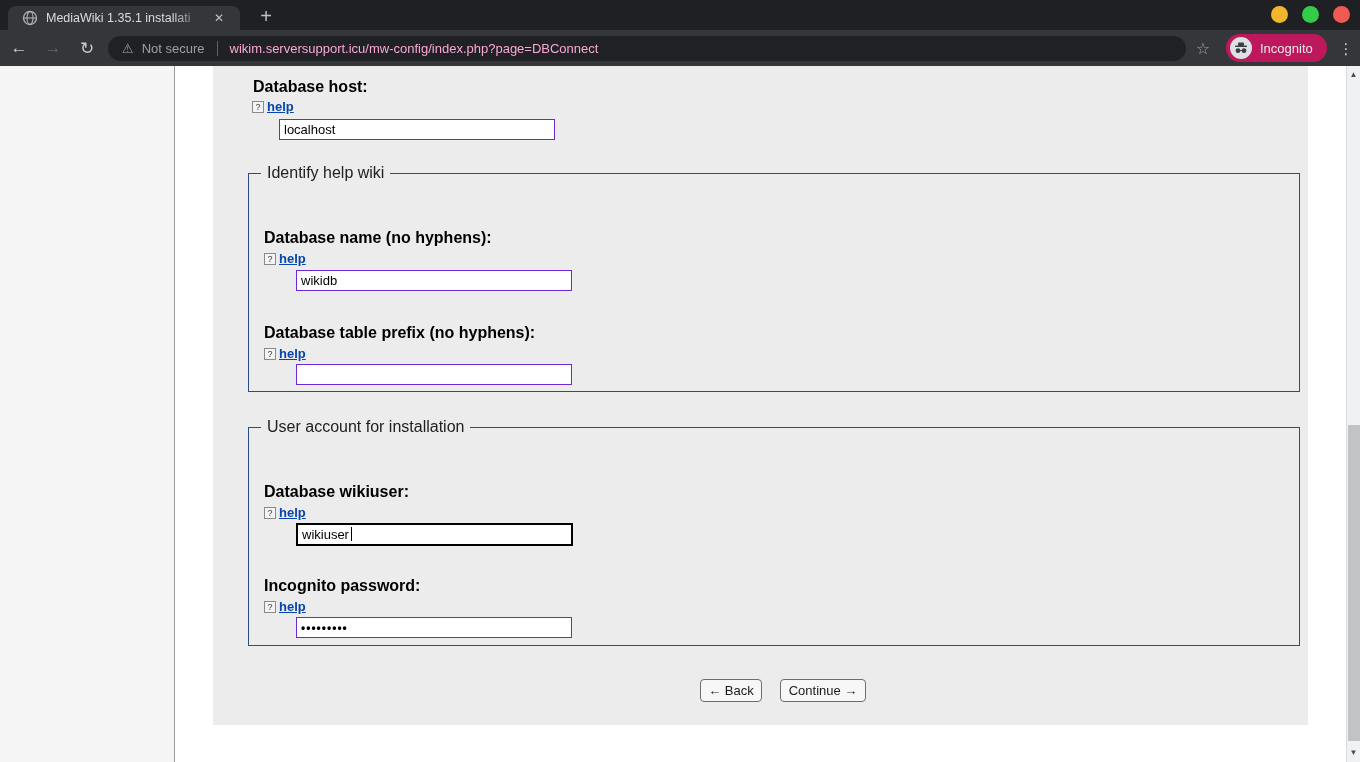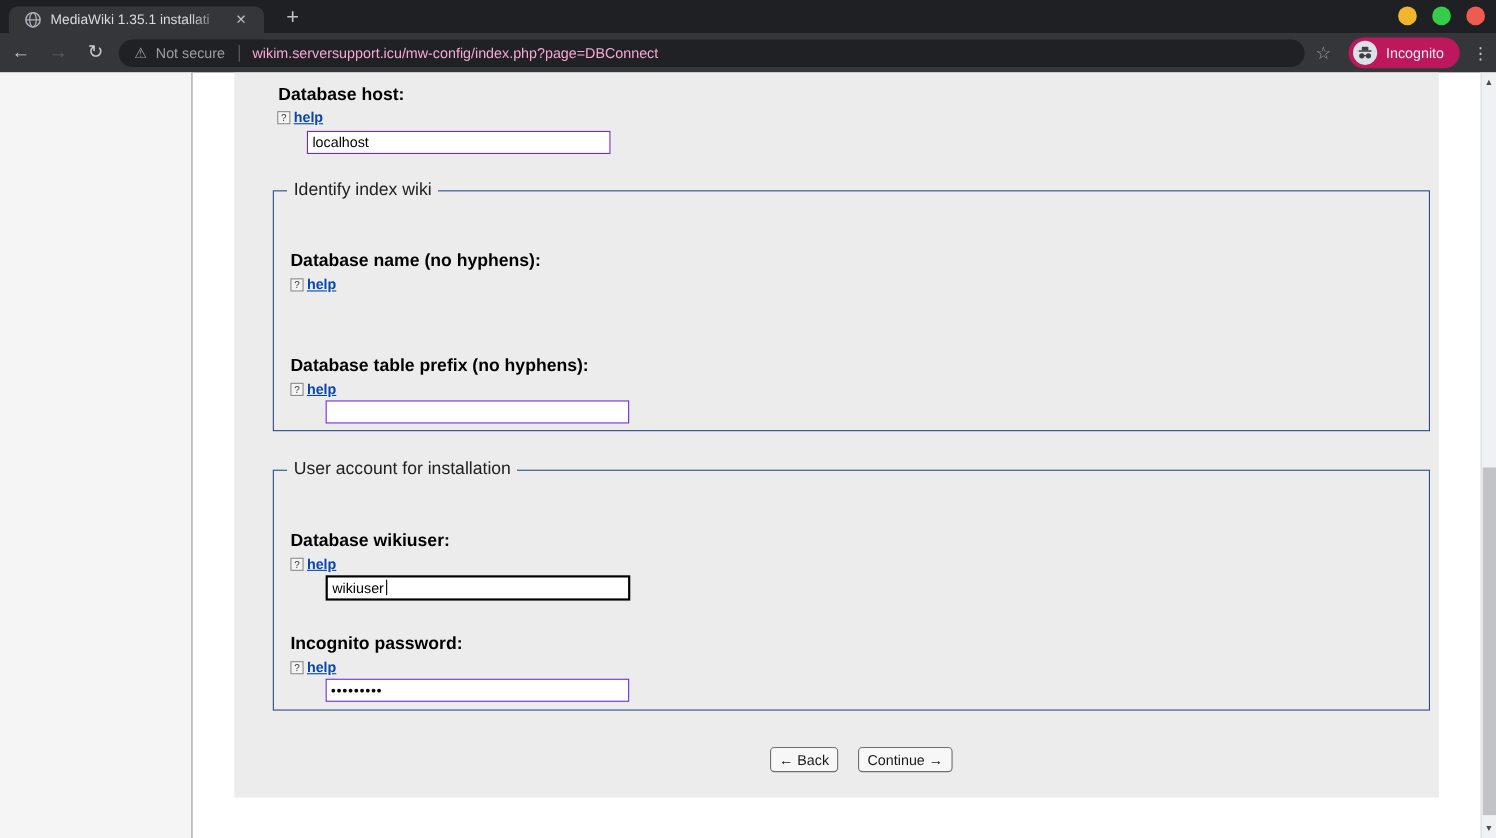--- a/index.html
+++ b/index.html
@@ -130,27 +130,28 @@
   <div class="panel">
 
     <div class="f-label" style="left:40px; top:12px;">Database host:</div>
     <div class="helprow" style="left:39px; top:33px;">
       <span class="help-ico">?</span>
       <a class="help-link" href="#">help</a>
     </div>
     <input class="tin" style="left: 66px; top: 53px; width: 276px;" value="localhost">
 
     <fieldset class="cfg" style="top:98px;">
-      <legend>Identify index wiki</legend>
+      <legend>Identify help wiki</legend>
 
       <div class="f-label" style="left:15px; top:47px;">Database name (no hyphens):</div>
       <div class="helprow" style="left:15px; top:69px;">
         <span class="help-ico">?</span>
         <a class="help-link" href="#">help</a>
       </div>
+      <input class="tin" style="left: 47px; top: 88px; width: 276px;" value="wikidb">
 
       <div class="f-label" style="left:15px; top:142px;text-align:right;">Database table prefix (no hyphens):</div>
       <div class="helprow" style="left:15px; top:164px;">
         <span class="help-ico">?</span>
         <a class="help-link" href="#">help</a>
       </div>
       <input class="tin" style="left: 47px; top: 182px; width: 276px;" value="">
     </fieldset>
 
     <fieldset class="cfg" style="top:352px;">

